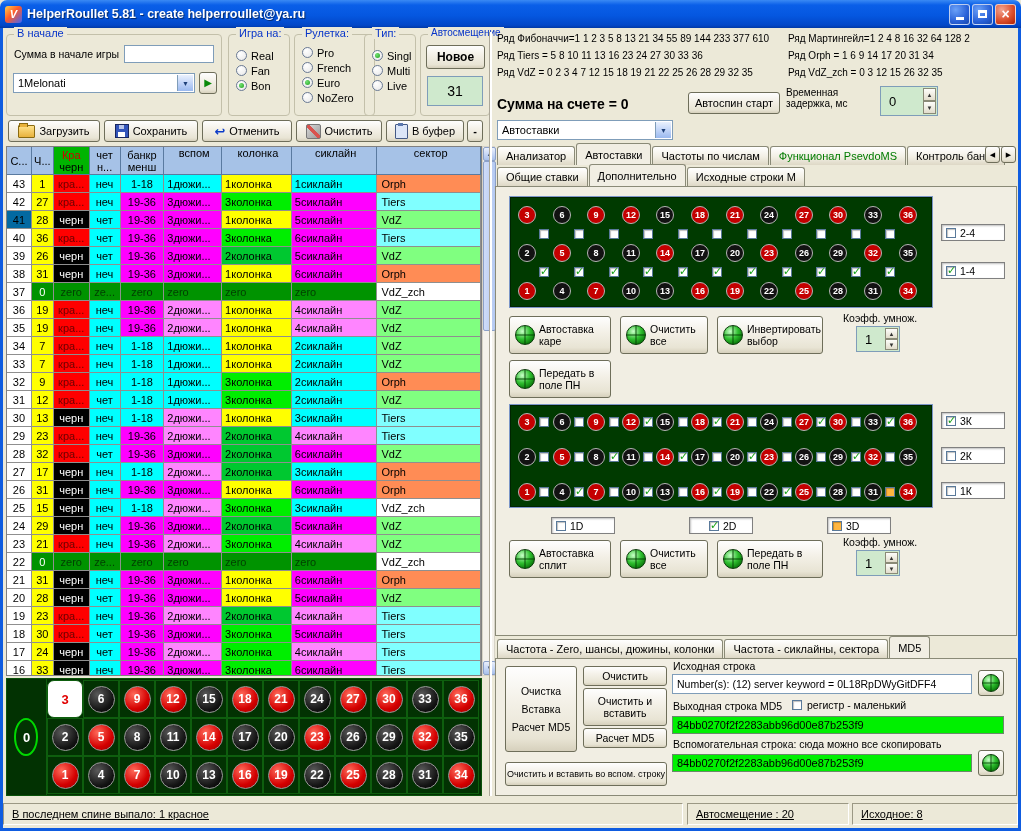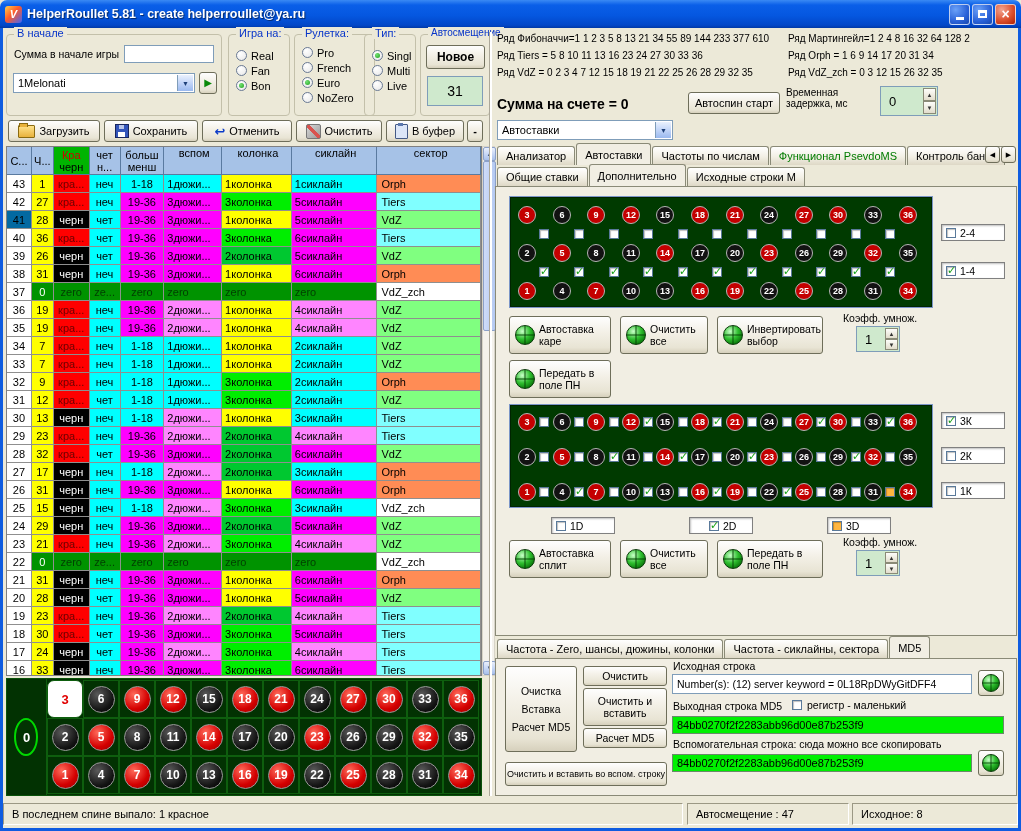--- a/index.html
+++ b/index.html
@@ -120,21 +120,21 @@
   .betgrid .cb{position:absolute;}
   .sidebox{position:absolute;width:64px;height:17px;background:#fff;border:1px solid #808080;
     box-shadow:inset 1px 1px 2px rgba(0,0,0,.25);display:flex;align-items:center;gap:4px;padding:0 4px;
     font-size:10.5px;box-sizing:border-box;white-space:nowrap;}
   .bet-btn{font-size:10.5px;line-height:12px;justify-content:flex-start;padding:2px 5px;text-align:left;}
   .lbl{position:absolute;font-size:10.5px;white-space:nowrap;}
   .greenfield{position:absolute;background:#00f000;border:1px solid #6a8a6a;font-size:11px;display:flex;
     align-items:center;padding:0 4px;box-sizing:border-box;white-space:nowrap;overflow:hidden;}
   
   .status-panel{position:absolute;height:22px;border:1px solid;border-color:#9b9884 #fff #fff #9b9884;
-    display:flex;align-items:center;padding:0 8px;font-size:11px;box-sizing:border-box;white-space:nowrap;}
+    display:flex;align-items:center;padding:0 8px;font-size:11px;box-sizing:border-box;white-space:nowrap;text-decoration:underline;}
   .vsep{position:absolute;width:2px;background:#fff;border-left:1px solid #aca899;}
 </style>
 </head>
 <body>
 
 <div id="titlebar">
   <span class="app-icon">V</span>
   <span class="title">HelperRoullet 5.81 - create helperroullet@ya.ru</span>
   <span class="cap-btn cap-min">
       <i class="glyph-min"></i>
@@ -256,21 +256,21 @@
       </span>
     <span class="hcell c2 colorhead">
         <span class="h-red">Кра</span>
         <span>черн</span>
       </span>
     <span class="hcell c3">
         <span>чет</span>
         <span>н...</span>
       </span>
     <span class="hcell c4">
-        <span>больш</span>
+        <span>банкр</span>
         <span>менш</span>
       </span>
     <span class="hcell c5">
         <span>вспом</span>
       </span>
     <span class="hcell c6">
         <span>колонка</span>
       </span>
     <span class="hcell c7">
         <span>сиклайн</span>
@@ -1005,17 +1005,17 @@
 <div class="greenfield" style="left:672px;top:754px;width:300px;height:18px;">84bb0270f2f2283abb96d00e87b253f9</div>
 <div class="btn" style="left:978px;top:750px;width:26px;height:26px;">
     <span class="sphere sm"></span>
   </div>
 <div class="btn" style="left:505px;top:762px;width:162px;height:24px;font-size:9px;">Очистить и вставить во вспом. строку</div>
 
 <div class="status-panel" style="left:3px;top:803px;width:680px;">
   <span>В последнем спине выпало: 1 красное</span>
 </div>
 <div class="status-panel" style="left:687px;top:803px;width:162px;">
-  <span>Автосмещение : 47</span>
+  <span>Автосмещение : 20</span>
 </div>
 <div class="status-panel" style="left:852px;top:803px;width:166px;">
   <span>Исходное: 8</span>
 </div>
 
 </body></html>

